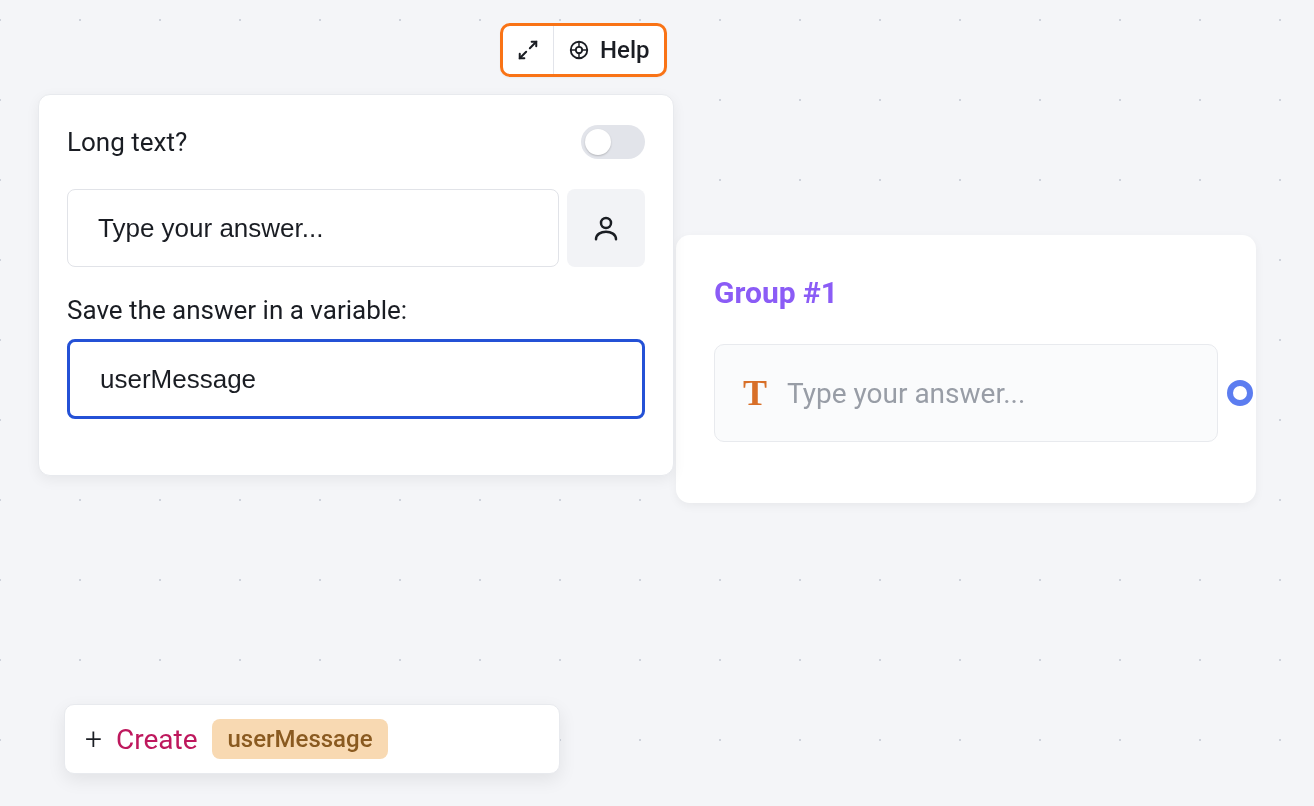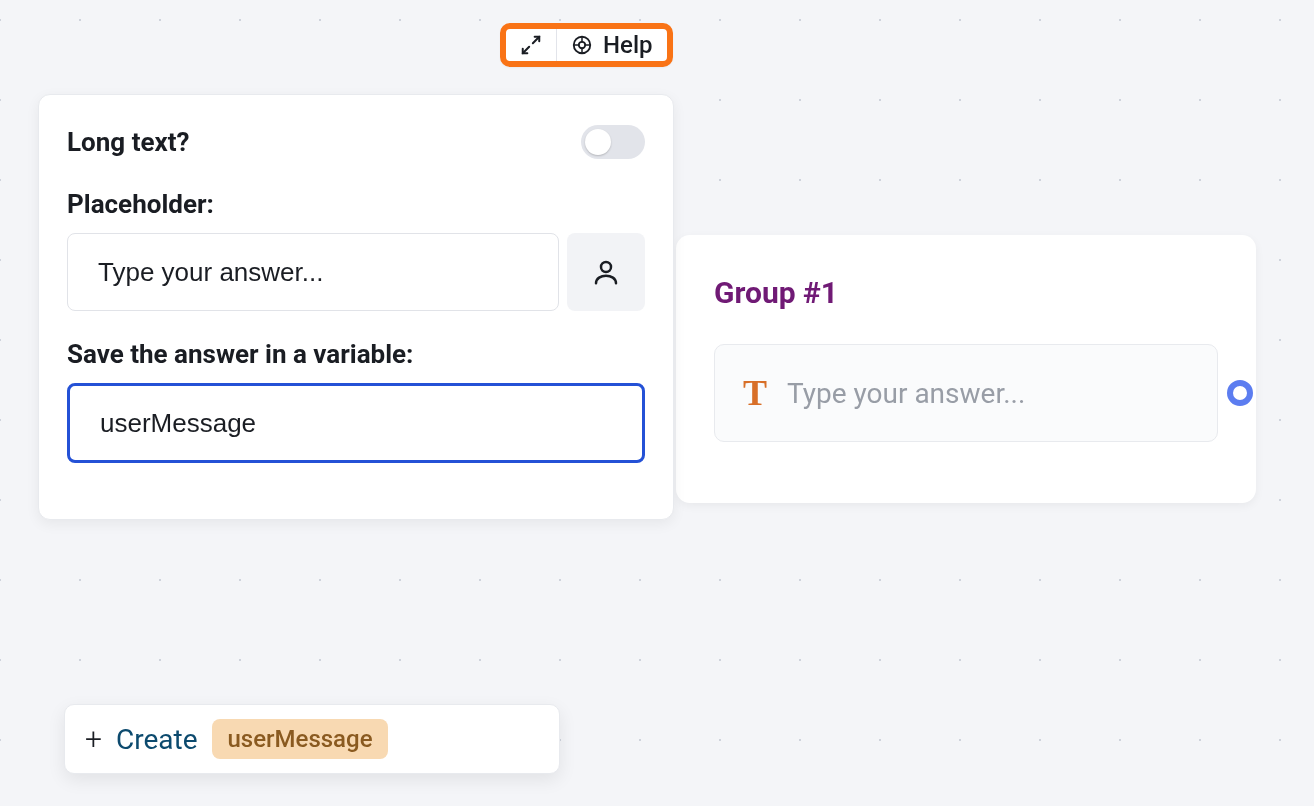--- a/index.html
+++ b/index.html
@@ -13,24 +13,24 @@
       background-image: radial-gradient(circle, #cfd3dc 1.4px, transparent 1.4px);
       background-size: 80px 80px;
       background-position: 40px 60px;
     }
     .toolbar {
       position: absolute;
       top: 23px;
       left: 500px;
       display: flex;
       background: #fff;
-      border: 6px solid #f97316;
+      border: 3px solid #f97316;
       border-radius: 10px;
       box-shadow: 0 1px 2px rgba(0,0,0,0.04);
-      height: 44px;
+      height: 54px;
     }
     .tool-btn {
       display: flex;
       align-items: center;
       justify-content: center;
       padding: 0 14px;
       cursor: pointer;
       gap: 10px;
     }
     .tool-btn:first-child { border-right: 1px solid #e2e4ea; }
@@ -51,21 +51,21 @@
     }
     .row {
       display: flex;
       align-items: center;
       justify-content: space-between;
       margin-bottom: 30px;
     }
     .field-label {
       font-size: 26px;
       color: #1a1d23;
-      font-weight: 700;
+      font-weight: 400;
       margin-bottom: 14px;
     }
     .toggle {
       width: 64px;
       height: 34px;
       background: #e2e4ea;
       border-radius: 20px;
       position: relative;
       cursor: pointer;
     }
@@ -129,21 +129,21 @@
       border-radius: 10px;
       box-shadow: 0 6px 18px rgba(0,0,0,0.08);
       padding: 14px 20px;
       display: flex;
       align-items: center;
       gap: 14px;
       z-index: 20;
       cursor: pointer;
     }
     .plus-icon { font-size: 30px; color: #1a1d23; font-weight: 300; line-height: 1; }
-    .create-txt { font-size: 28px; color: #0c4a6e; }
+    .create-txt { font-size: 28px; color: #be185d; }
     .pill {
       background: #f8d9b2;
       color: #8a5a20;
       font-size: 24px;
       padding: 6px 16px;
       border-radius: 8px;
       font-weight: 500;
     }
 
     .group-card {
@@ -154,21 +154,21 @@
       height: 268px;
       background: #fff;
       border-radius: 14px;
       box-shadow: 0 3px 10px rgba(0,0,0,0.05);
       padding: 40px 38px;
       z-index: 5;
     }
     .group-title {
       font-size: 30px;
       font-weight: 700;
-      color: #701a75;
+      color: #8b5cf6;
       margin-bottom: 34px;
     }
     .block {
       display: flex;
       align-items: center;
       gap: 20px;
       height: 98px;
       border: 1px solid #e8eaee;
       background: #fafbfc;
       border-radius: 10px;
@@ -218,21 +218,20 @@
 
 <div class="settings-panel">
   <div class="row">
     <div class="field-label" style="margin-bottom:0">Long text?</div>
     <div class="toggle">
       <div class="toggle-knob"></div>
     </div>
   </div>
 
   <div class="section">
-    <div class="field-label">Placeholder:</div>
     <div class="input-row">
       <input class="text-input" value="Type your answer..." style="">
       <button class="icon-btn">
         <svg viewBox="0 0 24 24" fill="none" stroke="#1a1d23" stroke-width="2" stroke-linecap="round">
           <circle cx="12" cy="8" r="4"></circle>
             <path d="M4 21c0-4 4-6 8-6s8 2 8 6"></path>
         </svg>
       </button>
     </div>
   </div>

